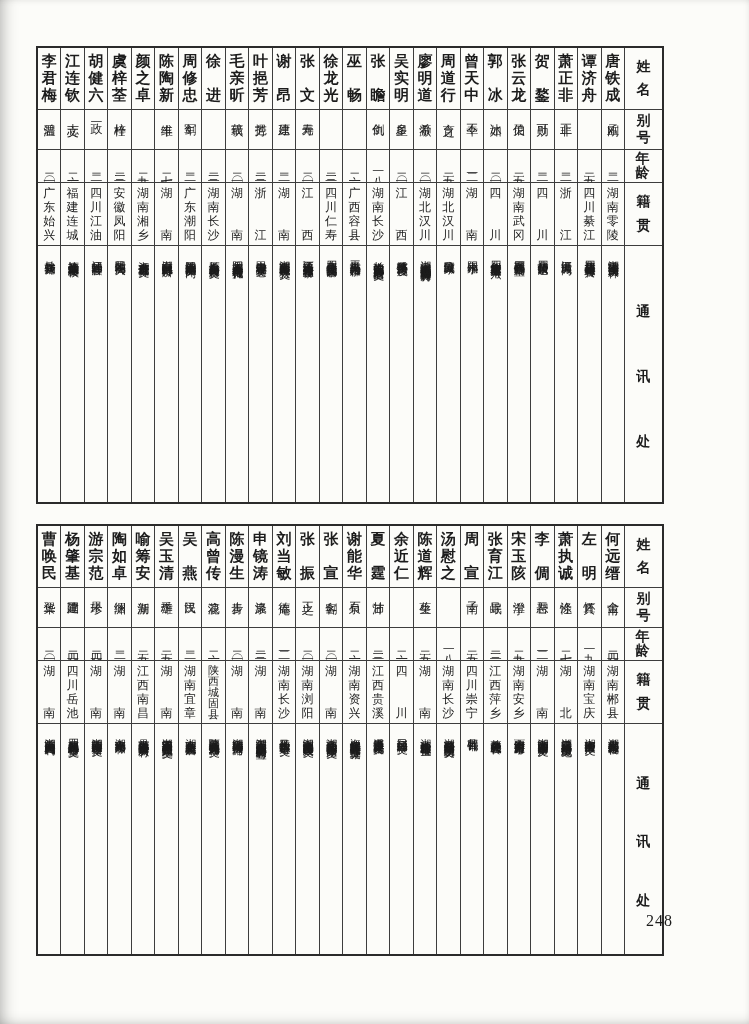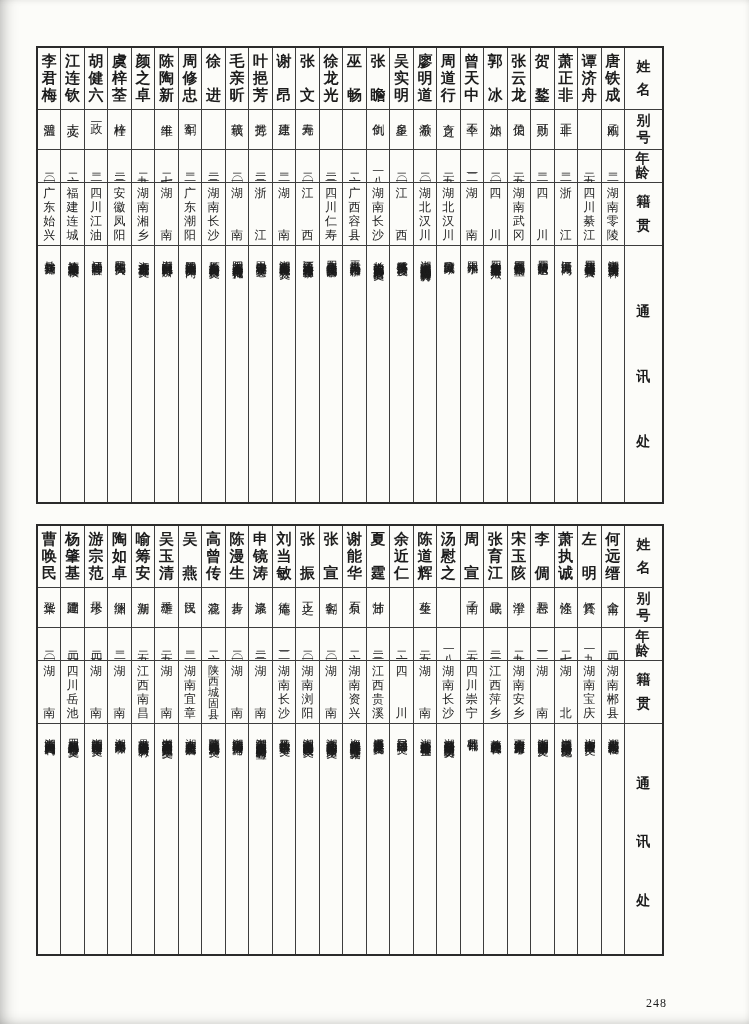--- a/index.html
+++ b/index.html
@@ -61,22 +61,22 @@
   .cell-native .vtext{font-size:12px;}
   .cell-native .vtext.spread{justify-content:space-between;padding:4px 0;box-sizing:border-box;}
   .vtext[data-len="5"] span{font-size:11px;}
   .cell-alias .vtext{font-size:12px;margin:0 auto;padding-top:4px;}
   .cell-age .vtext{font-size:12px;margin:auto;letter-spacing:2px;}
   .cell-address .vtext{font-size:11px;letter-spacing:0.5px;}
   
   .hdrcol .vtext{font-size:14px;font-weight:bold;}
   .hdrcol .vtext.spread{justify-content:space-evenly;padding:2px 0;box-sizing:border-box;}
   .page-number{
-    position:absolute;left:646px;top:996px;
-    font-size:12px;letter-spacing:1px;color:#1c1c1c;
+    position:absolute;left:646px;top:912px;
+    font-size:16px;letter-spacing:1px;color:#1c1c1c;
     font-family:"Liberation Serif", serif;
   }
 </style>
 </head>
 <body>
 
 <div class="page">
 
   <div class="dtable dtable-top">
     <div class="col hdrcol">

